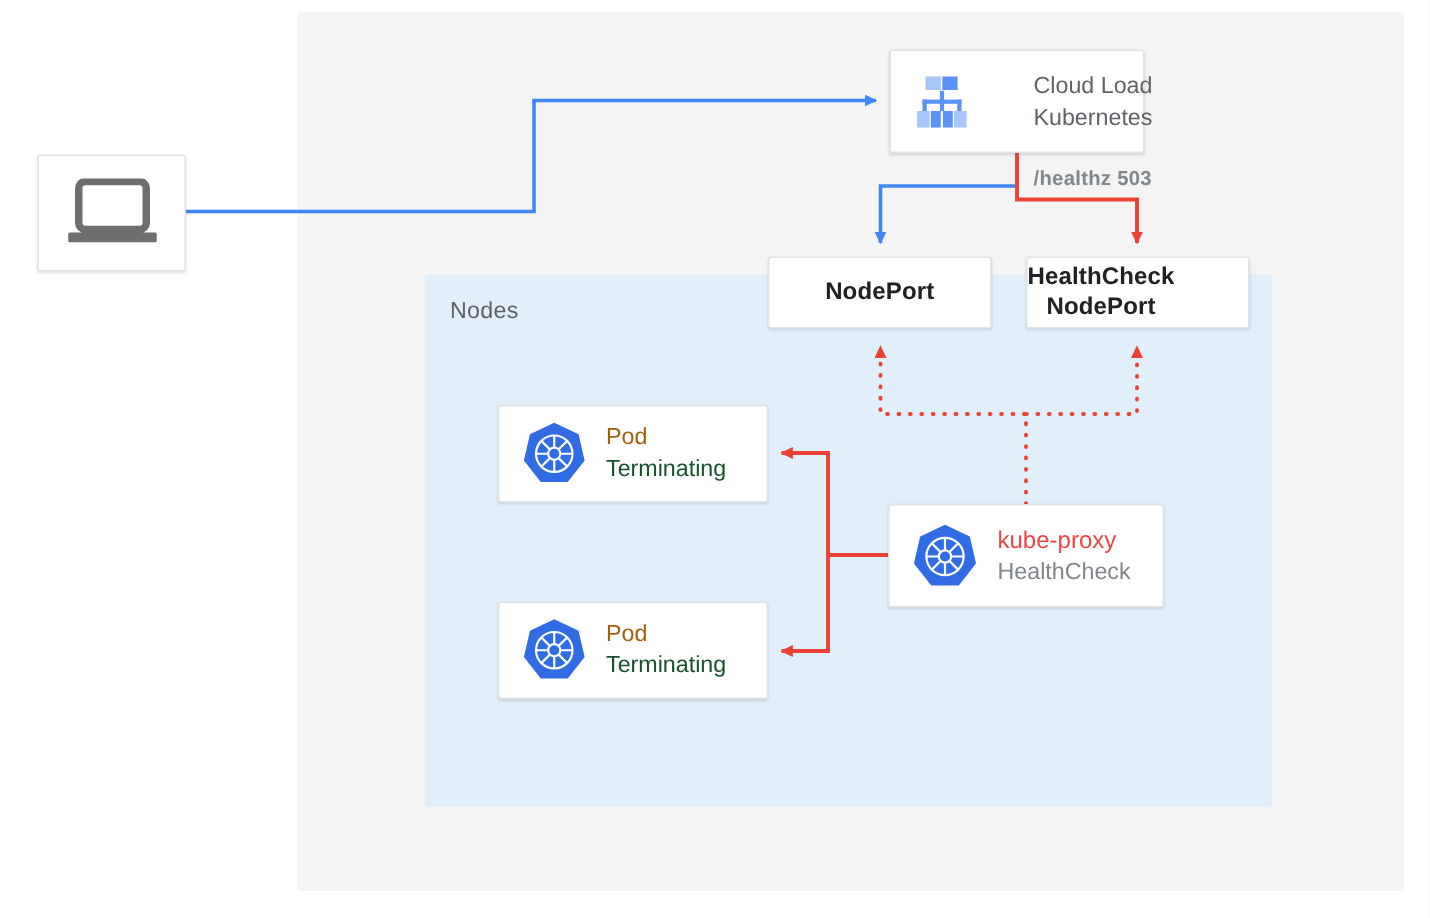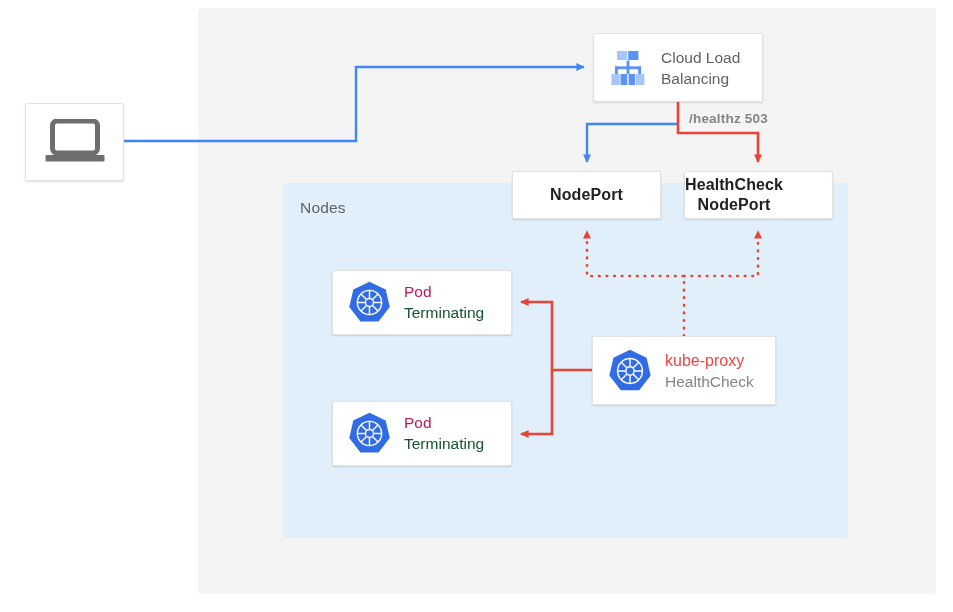--- a/index.html
+++ b/index.html
@@ -20,21 +20,21 @@
         border-radius:2px;box-sizing:border-box;
         box-shadow:0 1px 2px rgba(60,64,67,.18);}
 
   
   .laptop-card{left:25px;top:103px;width:99px;height:78px;}
   .laptop-ico{position:absolute;left:50%;top:50%;transform:translate(-50%,-50%);
               width:63px;height:46px;}
 
   
   .clb-card{left:593px;top:33px;width:170px;height:69px;display:flex;
-            align-items:center;padding-left:13px;}
+            align-items:center;padding-left:13px;gap:28px;}
   .clb-ico{width:42px;height:38px;position:relative;flex:0 0 auto;}
   .clb-text{margin-left:12px;font-size:15.5px;line-height:21px;color:#5f6368;}
 
   
   .np-card{left:512px;top:171px;width:149px;height:48px;display:flex;
            align-items:center;justify-content:center;}
   .hc-card{left:684px;top:171px;width:149px;height:48px;display:flex;
            align-items:center;justify-content:flex-start;text-align:center;}
   .np-label{font-size:16px;font-weight:bold;color:#202124;line-height:20px;
             letter-spacing:.1px;}
@@ -42,21 +42,21 @@
   
   .pod-card{left:332px;top:270px;width:180px;height:65px;display:flex;
             align-items:center;padding-left:14px;}
   .pod-card2{left:332px;top:401px;width:180px;height:65px;display:flex;
              align-items:center;padding-left:14px;}
   .kube-card{left:592px;top:336px;width:184px;height:69px;display:flex;
              align-items:center;padding-left:14px;}
   .k8s-ico{width:45px;height:45px;flex:0 0 auto;}
   .kube-ico{width:46px;height:46px;flex:0 0 auto;}
   .pod-text{margin-left:12px;}
-  .pod-title{font-size:15.5px;color:#be185d;line-height:20px;}
+  .pod-title{font-size:15.5px;color:#a16207;line-height:20px;}
   .pod-sub{font-size:15.5px;color:#14532d;line-height:21px;}
   .kube-title{font-size:16px;color:#ef4444;line-height:21px;}
   .kube-sub{font-size:15.5px;color:#80868b;line-height:21px;}
 
   .healthz{position:absolute;left:689px;top:111px;font-size:13.5px;
            font-weight:bold;color:#80868b;letter-spacing:.2px;text-align:center;}
 </style>
 </head>
 <body>
 
@@ -110,21 +110,21 @@
       <rect x="8" y="17.4" width="2.8" height="7.6" fill="#5a92f7"></rect>
       <rect x="19.6" y="17.4" width="2.8" height="7.6" fill="#5a92f7"></rect>
       <rect x="31.2" y="17.4" width="2.8" height="7.6" fill="#5a92f7"></rect>
       <rect x="4.4" y="25" width="8.4" height="11" fill="#a7c6fa"></rect>
       <rect x="13.6" y="25" width="6.6" height="11" fill="#5a92f7"></rect>
       <rect x="21.6" y="25" width="6.6" height="11" fill="#5a92f7"></rect>
       <rect x="29" y="25" width="8.4" height="11" fill="#a7c6fa"></rect>
     </svg>
     <div class="clb-text">
       <div>Cloud Load</div>
-      <div>Balancing</div>
+      <div>Kubernetes</div>
     </div>
   </div>
 
   <div class="healthz">/healthz 503</div>
 
   <div class="card np-card">
     <span class="np-label">NodePort</span>
   </div>
 
   <div class="card hc-card">

